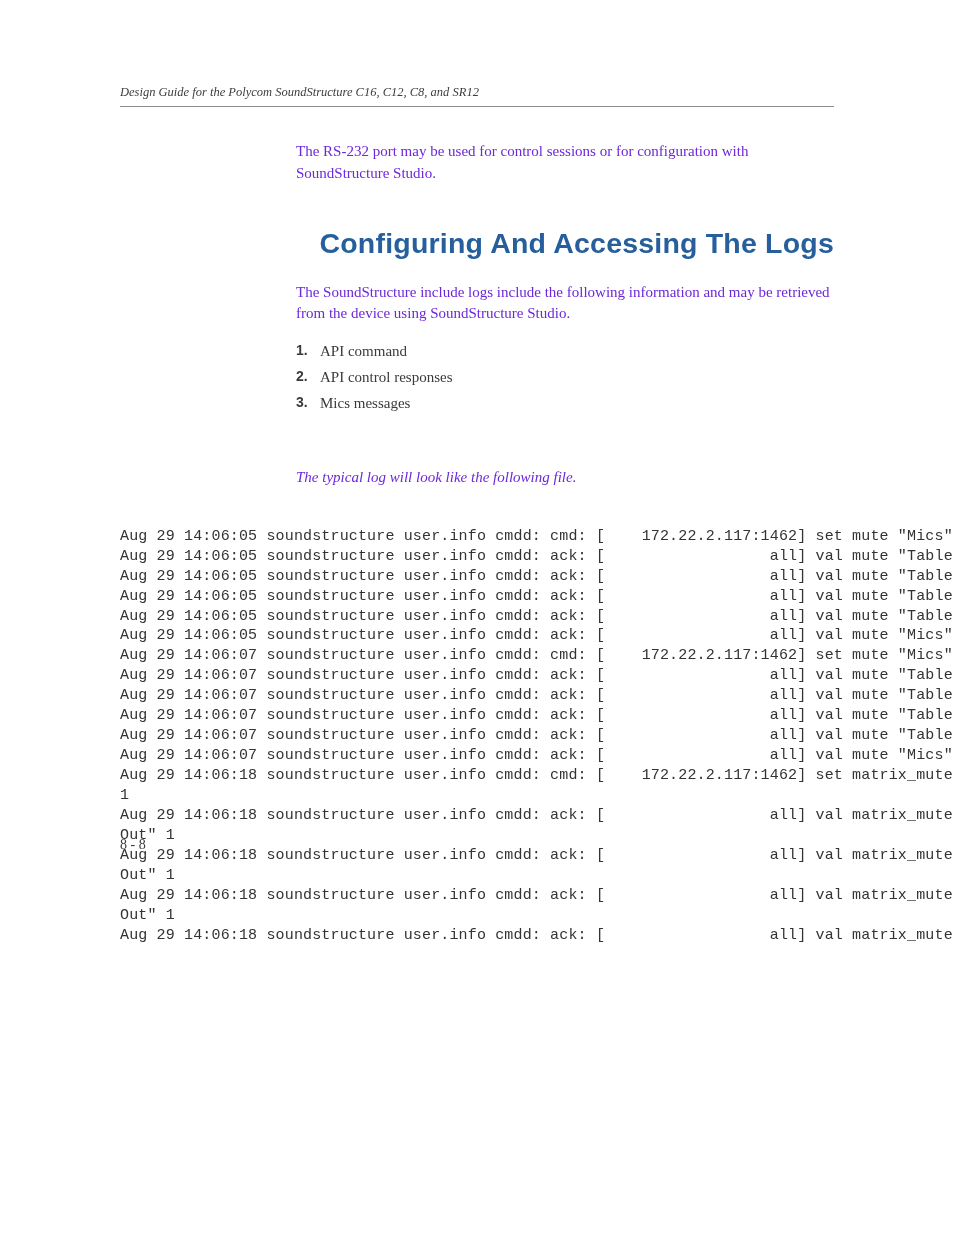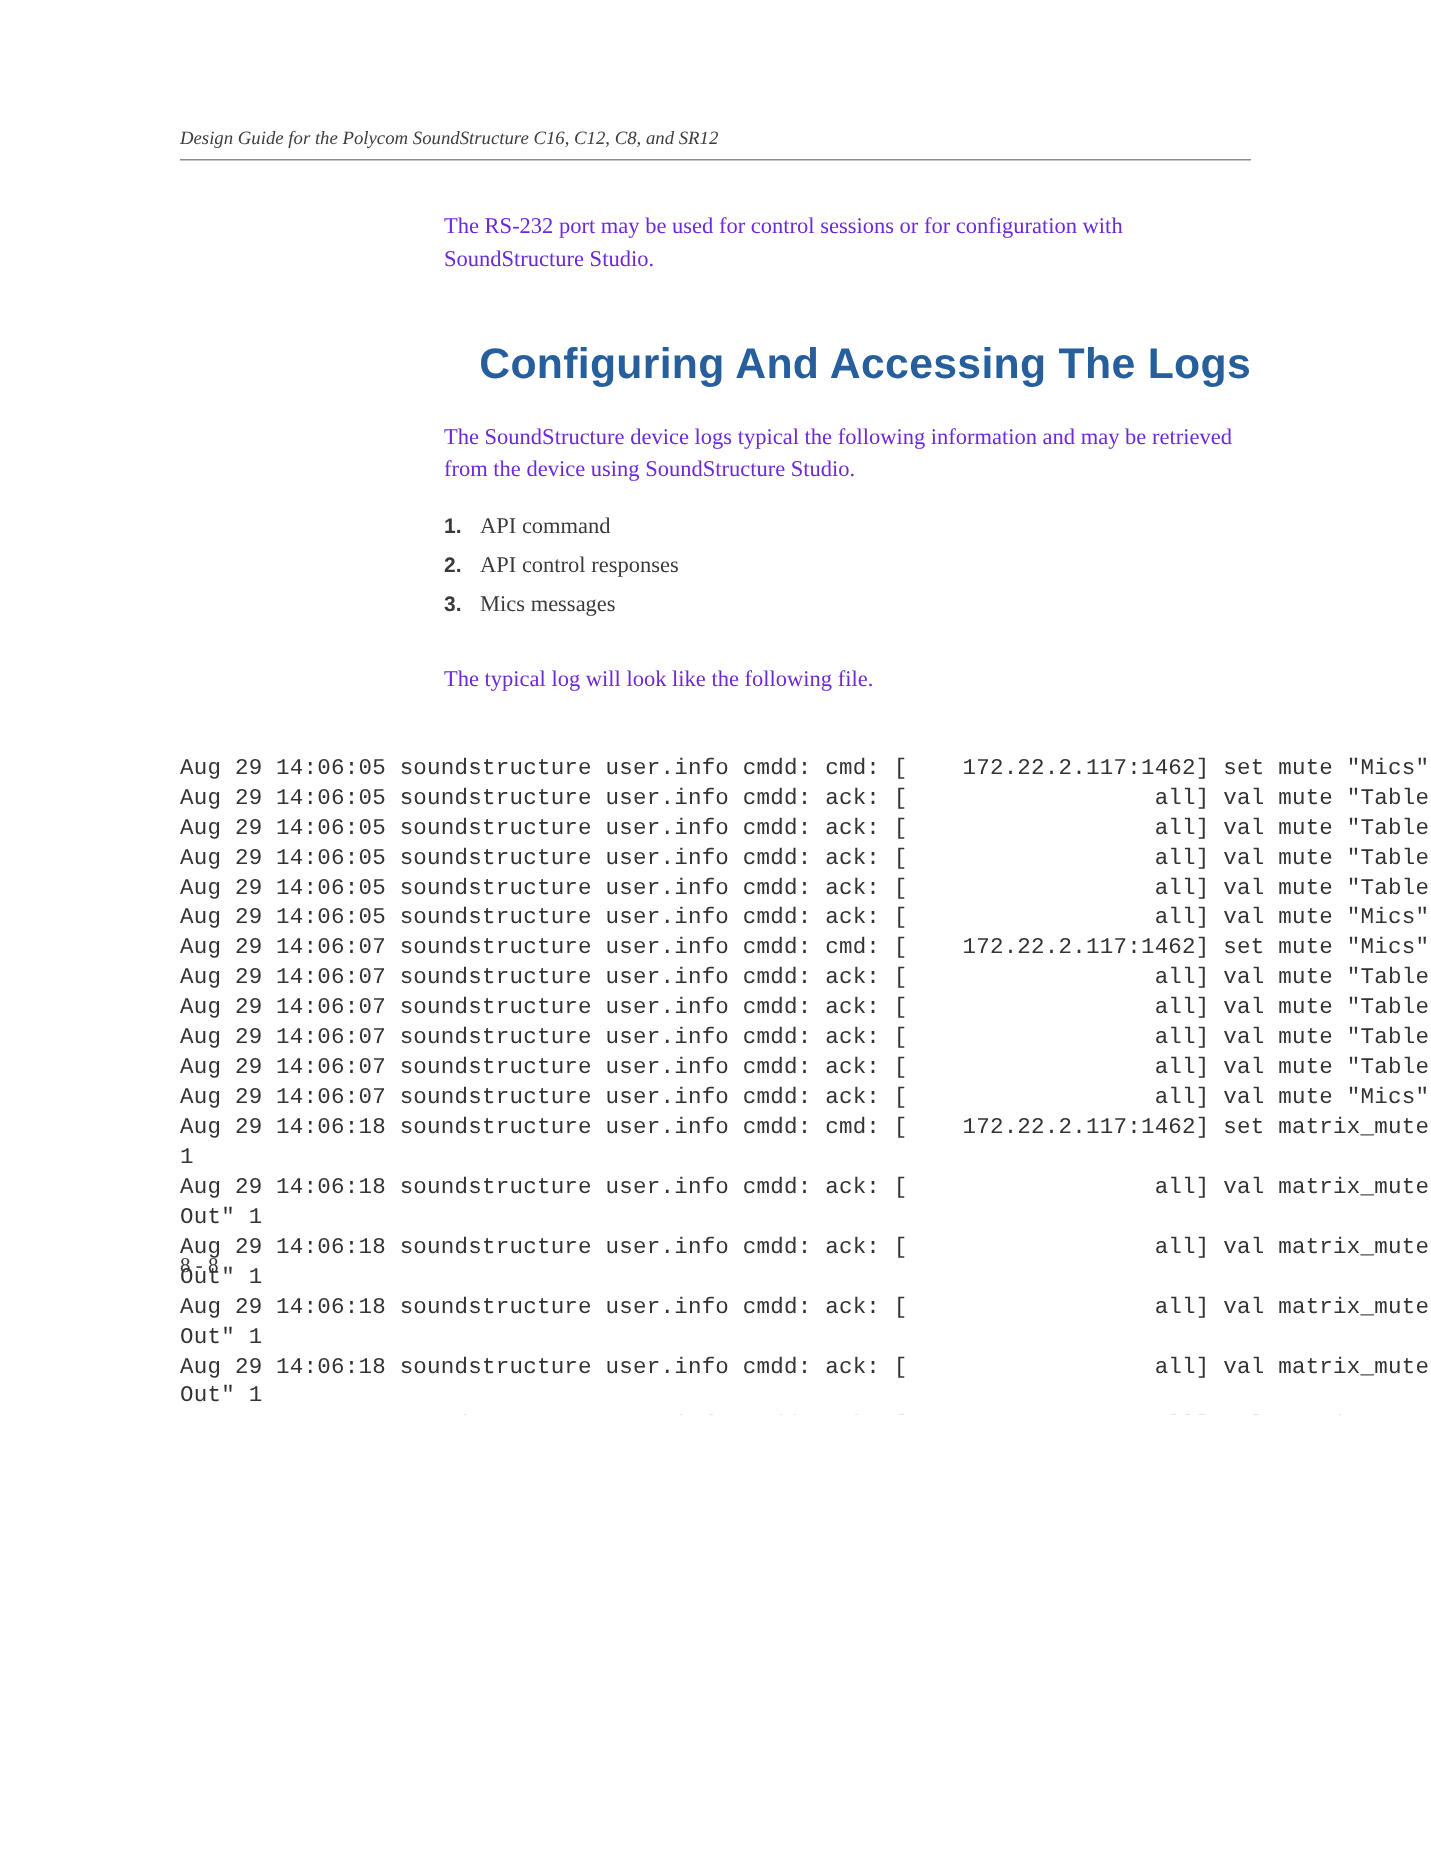--- a/index.html
+++ b/index.html
@@ -60,22 +60,23 @@
     font-family: "Book Antiqua", Palatino, Georgia, serif;
   }
   .list-num {
     font-weight: 700;
     width: 24px;
     flex-shrink: 0;
     font-family: Arial, Helvetica, sans-serif;
     font-size: 14px;
   }
   .post-list-para {
-    margin-top: 28px;
+    margin-top: 52px;
     margin-bottom: 38px;
+    font-style: italic;
   }
   pre.log {
     font-family: "Courier New", Courier, monospace;
     font-size: 15px;
     line-height: 1.33;
     white-space: pre;
     color: #333;
     margin: 0;
     letter-spacing: 0.15px;
   }
@@ -93,21 +94,21 @@
 
 <div class="page">
 
   <div class="running-header">Design Guide for the Polycom SoundStructure C16, C12, C8, and SR12</div>
   <hr class="header-rule">
 
   <div class="body-text intro-para">The RS-232 port may be used for control sessions or for configuration with SoundStructure Studio.</div>
 
   <h1 class="section-heading">Configuring And Accessing The Logs</h1>
 
-  <div class="body-text">The SoundStructure device logs typical the following information and may be retrieved from the device using SoundStructure Studio.</div>
+  <div class="body-text">The SoundStructure include logs include the following information and may be retrieved from the device using SoundStructure Studio.</div>
 
   <div class="list">
     <div class="list-item">
       <span class="list-num">1.</span>
       <span>API command</span>
     </div>
     <div class="list-item">
       <span class="list-num">2.</span>
       <span>API control responses</span>
     </div>

